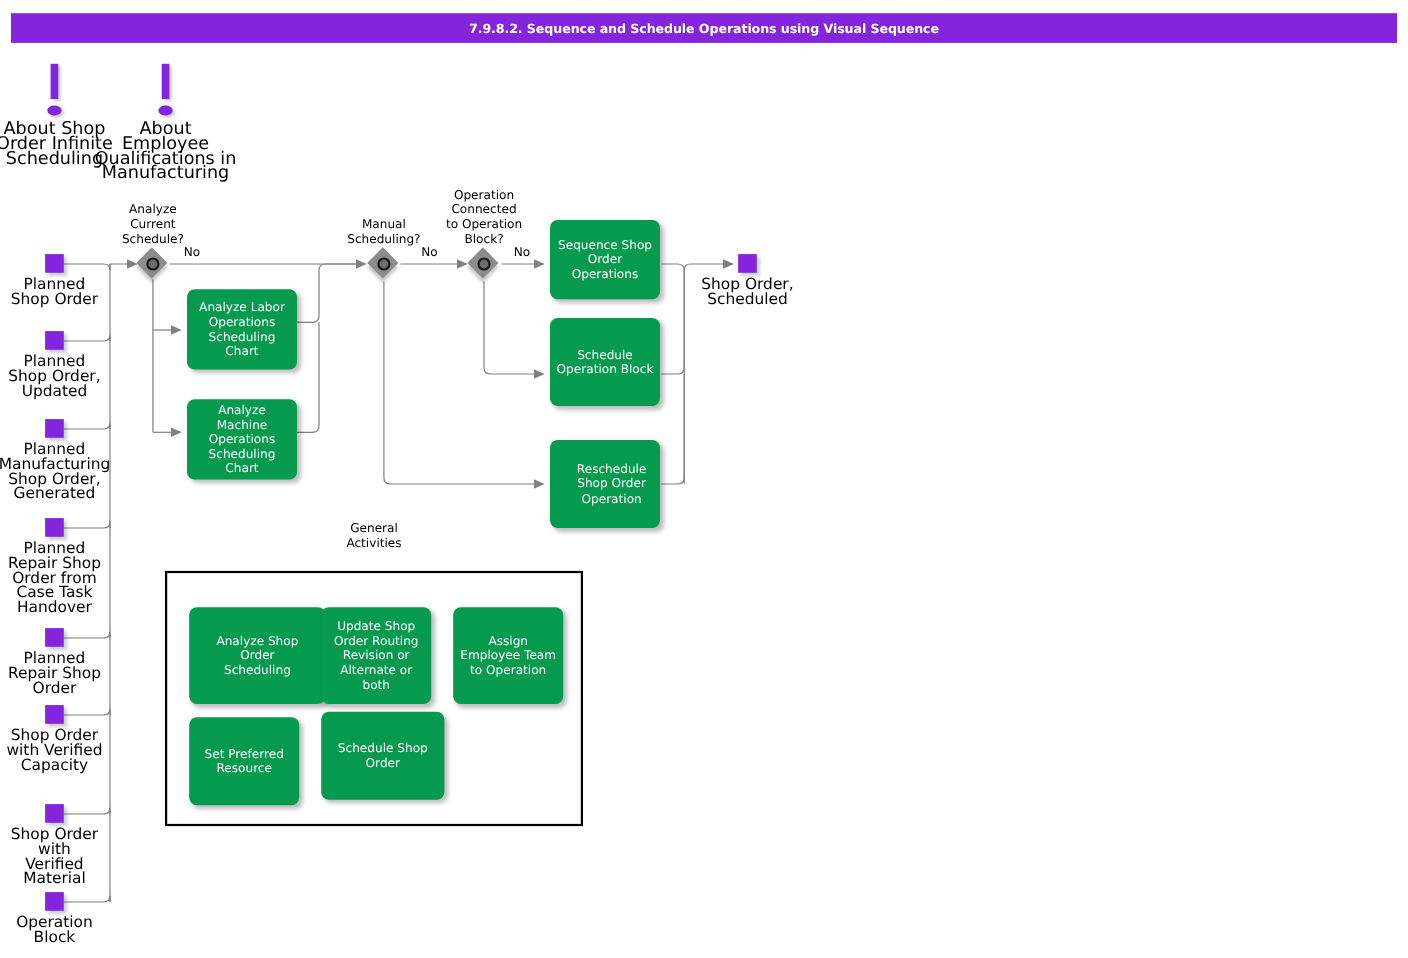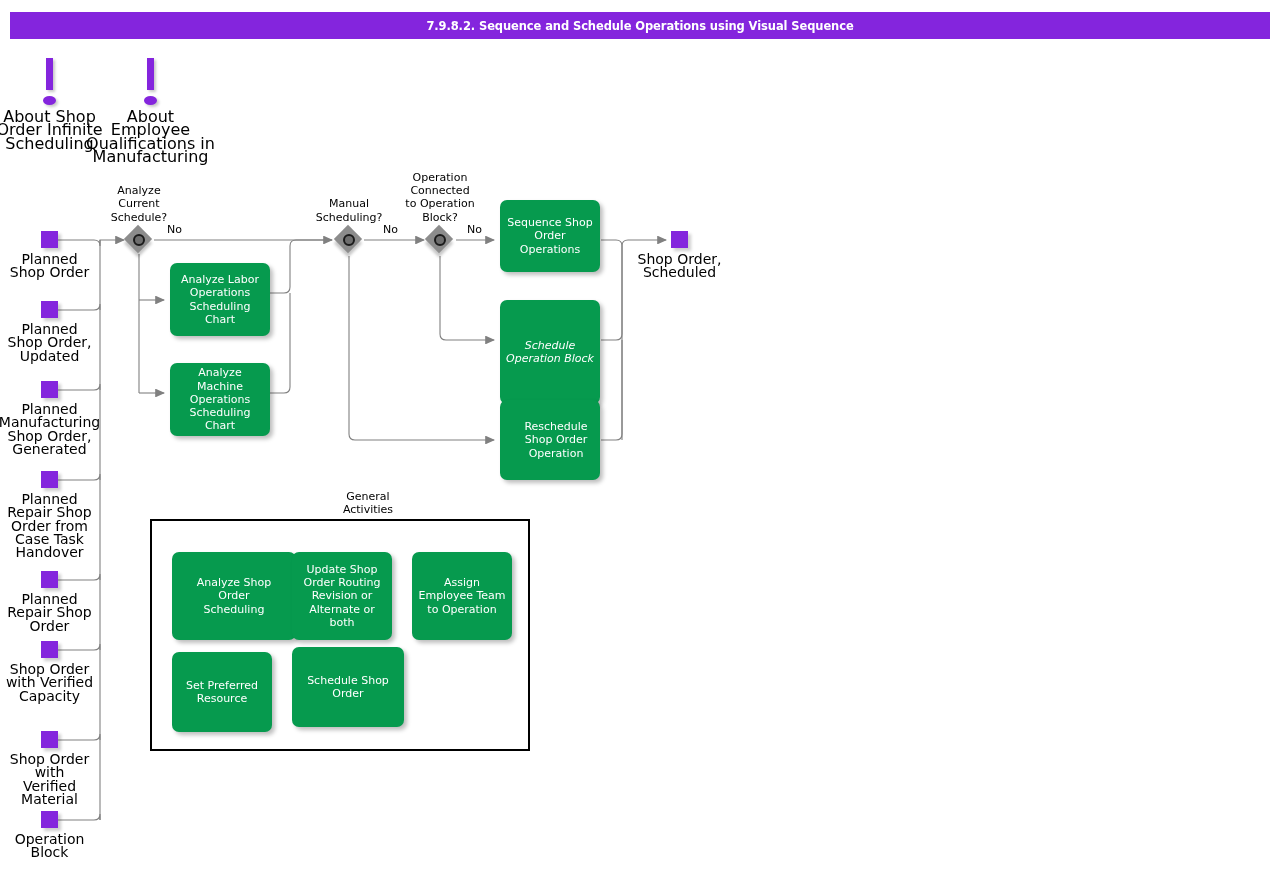--- a/index.html
+++ b/index.html
@@ -249,30 +249,30 @@
     <div class="lbl">Operation<br>Connected<br>to Operation<br>Block?</div>
   </div>
   <div class="nolbl" style="left:467px; top:223px;">No</div>
 
   <div class="gbox" style="left:170px; top:263px; width:100px; height:73px;">Analyze Labor<br>Operations<br>Scheduling<br>Chart</div>
 
   <div class="gbox" style="left:170px; top:363px; width:100px; height:73px;">Analyze Machine<br>Operations<br>Scheduling<br>Chart</div>
 
   <div class="gbox" style="left:500px; top:200px; width:100px; height:72px;">Sequence Shop<br>Order<br>Operations</div>
 
-  <div class="gbox" style="left:500px; top:300px; width:100px; height:104px;font-style:italic;">Schedule<br>Operation Block</div>
+  <div class="gbox" style="left:500px; top:289px; width:100px; height:80px;">Schedule<br>Operation Block</div>
 
   <div class="gbox" style="left:500px; top:400px; width:100px; height:80px;padding-left:17px;">Reschedule<br>Shop Order<br>Operation</div>
 
   <div class="sq" style="left:671px; top:231px;">
     <div class="box"></div>
     <div class="cap">Shop Order,<br>Scheduled</div>
   </div>
 
-  <div class="panel-title" style="left:340px; top:490px; transform:translateX(-50%);margin-left:28px;">General<br>Activities</div>
+  <div class="panel-title" style="left:340px; top:474px; transform:translateX(-50%);">General<br>Activities</div>
 
   <div class="panel" style="left:150px; top:519px; width:380px; height:232px;">
 
     <div class="gbox" style="left:20px; top:31px; width:124px; height:88px;">Analyze Shop<br>Order<br>Scheduling</div>
 
     <div class="gbox" style="left:140px; top:31px; width:100px; height:88px;">Update Shop<br>Order Routing<br>Revision or<br>Alternate or<br>both</div>
 
     <div class="gbox" style="left:260px; top:31px; width:100px; height:88px;">Assign<br>Employee Team<br>to Operation</div>
 
     <div class="gbox" style="left:20px; top:131px; width:100px; height:80px;">Set Preferred<br>Resource</div>

